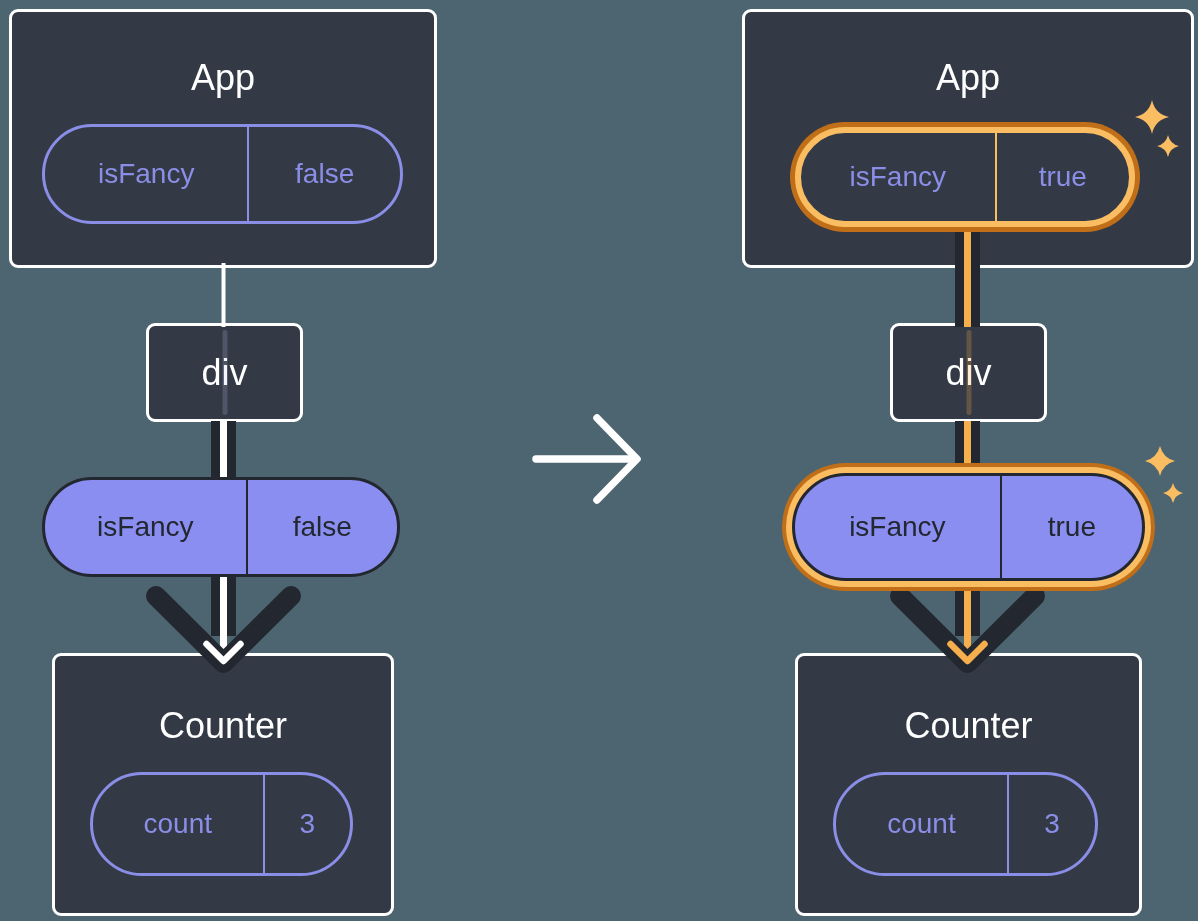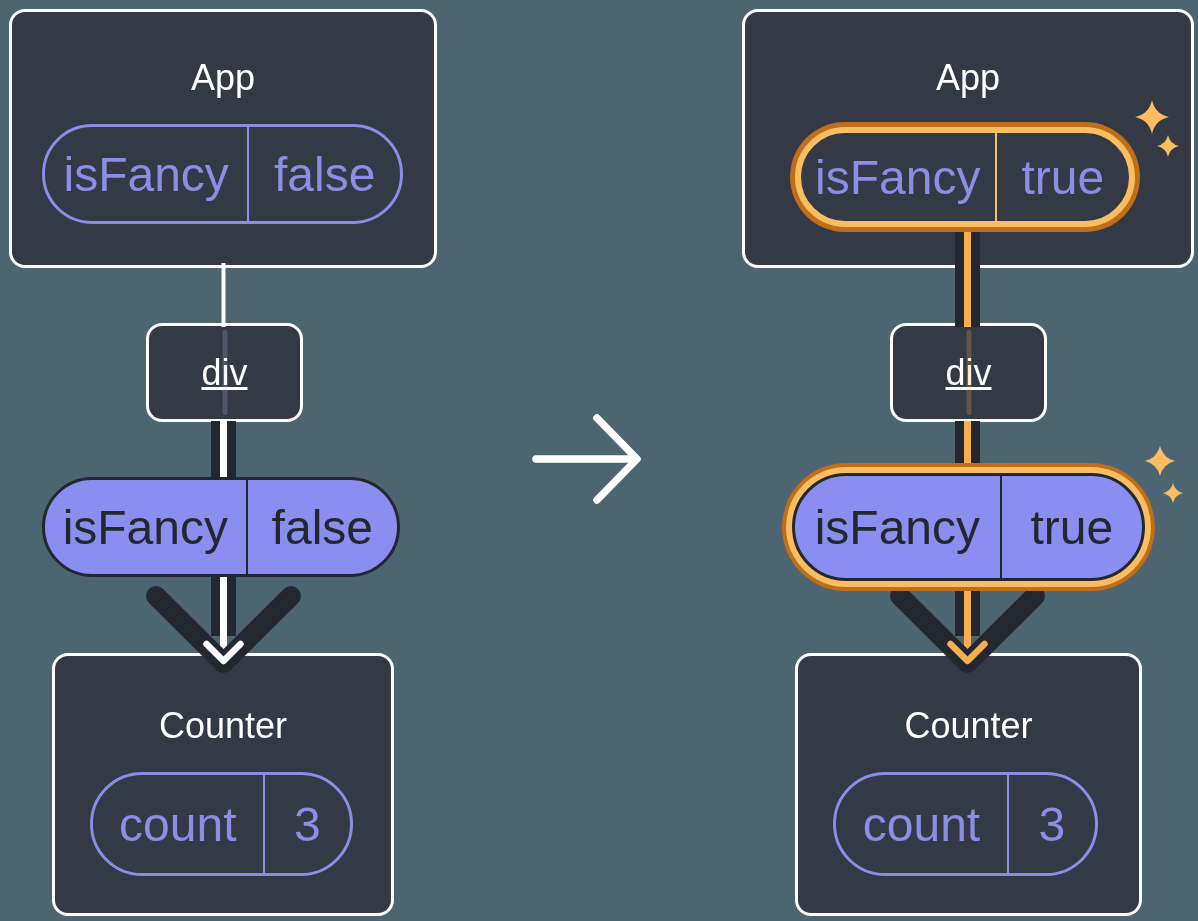--- a/index.html
+++ b/index.html
@@ -10,40 +10,40 @@
   }
   *{margin:0;padding:0;box-sizing:border-box;}
   body{background:#222;}
   .canvas{
     position:relative; width:1198px; height:921px; overflow:hidden;
     background:var(--background);
     font-family:"Liberation Sans", sans-serif;
   }
   .node{
     position:absolute; background:var(--node-fill);
-    border:3.5px solid var(--node-border); border-radius:16px;text-decoration:underline;
+    border:3.5px solid var(--node-border); border-radius:9px;
   }
   .node-title{
     position:absolute; left:0; right:0; text-align:center;
     color:var(--text-light); font-size:36px; font-weight:500; line-height:44px;
   }
   .div-node{display:flex; align-items:center; justify-content:center;
     color:var(--text-light); font-size:36px; font-weight:500;}
   .thru-line{
     position:absolute; left:50%; transform:translateX(-50%);
     top:4px; bottom:4px; width:5px; border-radius:3px;
   }
   .thru-line.white-tint{background:rgba(199,205,244,0.20);}
   .thru-line.orange-tint{background:rgba(247,174,77,0.25);}
   .pill{
     position:absolute; display:flex; border-radius:70px; z-index:3;
   }
   .pill .cell{
     display:flex; align-items:center; justify-content:center;
-    font-size:48px; height:100%;
+    font-size:28px; height:100%;
   }
   .pill.outline{border:3px solid var(--purple); background:transparent; color:var(--purple);}
   .pill.outline .cell + .cell{border-left:2.5px solid var(--purple);}
   .pill.filled{border:3px solid var(--dark); background:var(--purple-fill); color:var(--dark);}
   .pill.filled .cell + .cell{border-left:2.5px solid var(--dark);}
   .pill.hl-outline{
     border:6px solid var(--orange-light); background:var(--node-fill); color:var(--purple);
     box-shadow:0 0 0 5px var(--orange-dark);
   }
   .pill.hl-outline .cell + .cell{border-left:2.5px solid var(--orange-light);}

